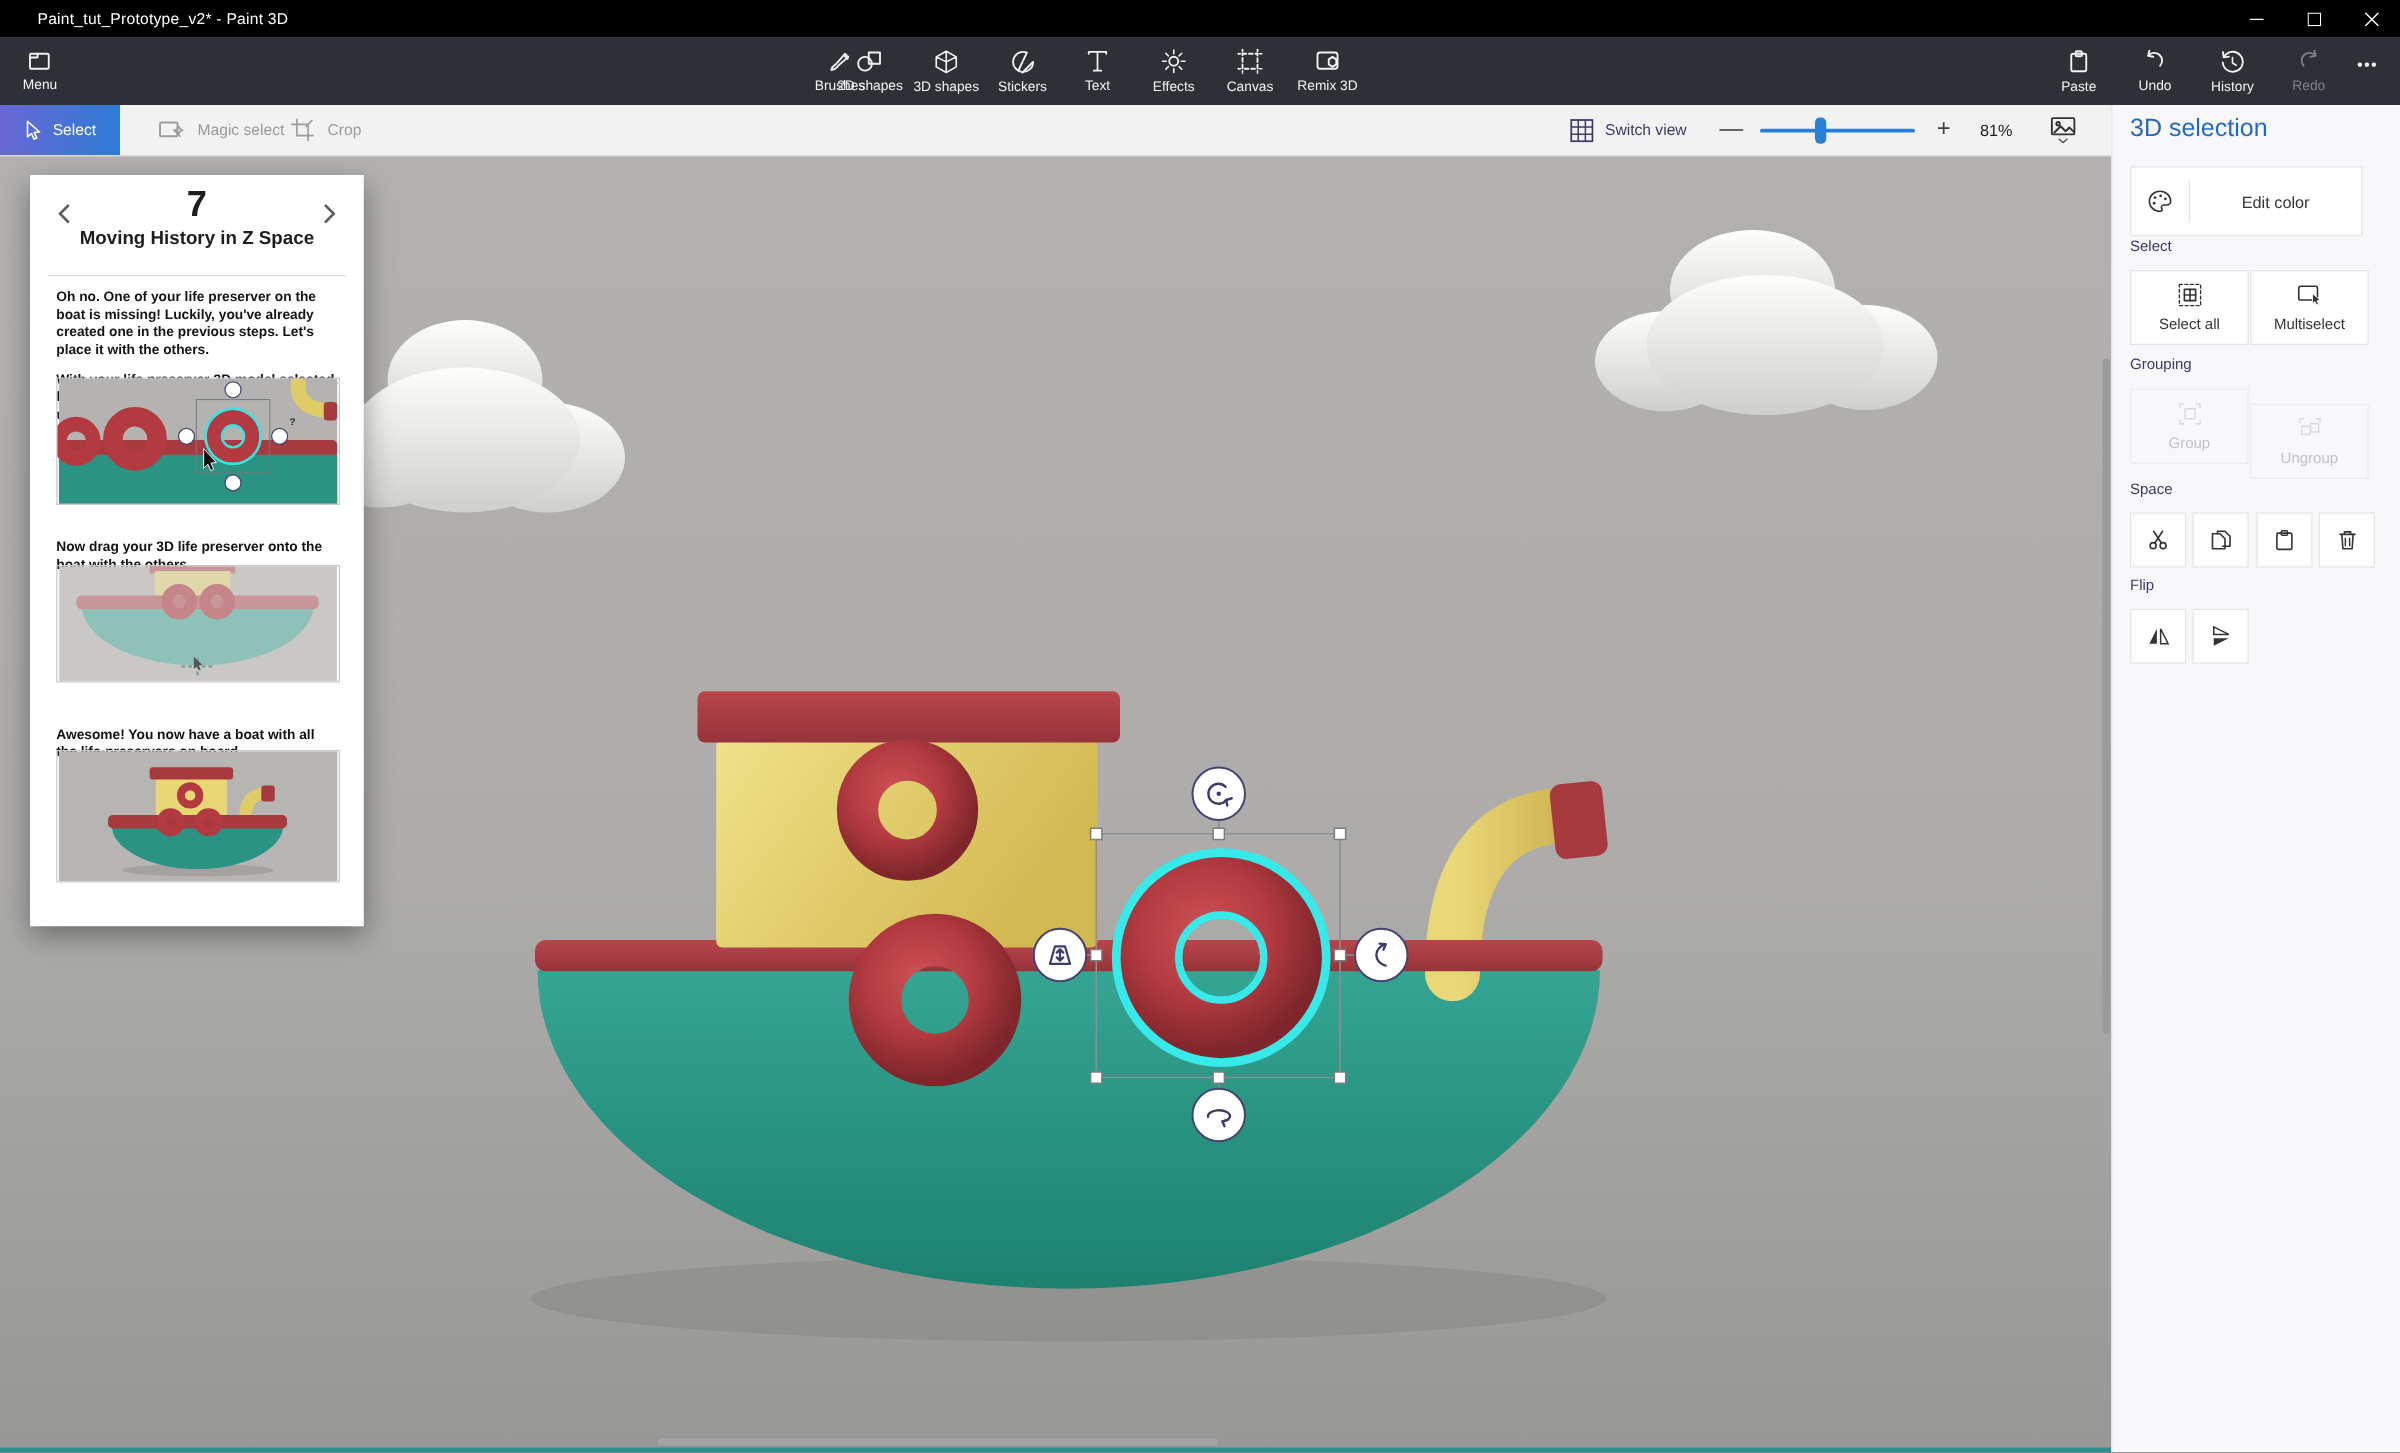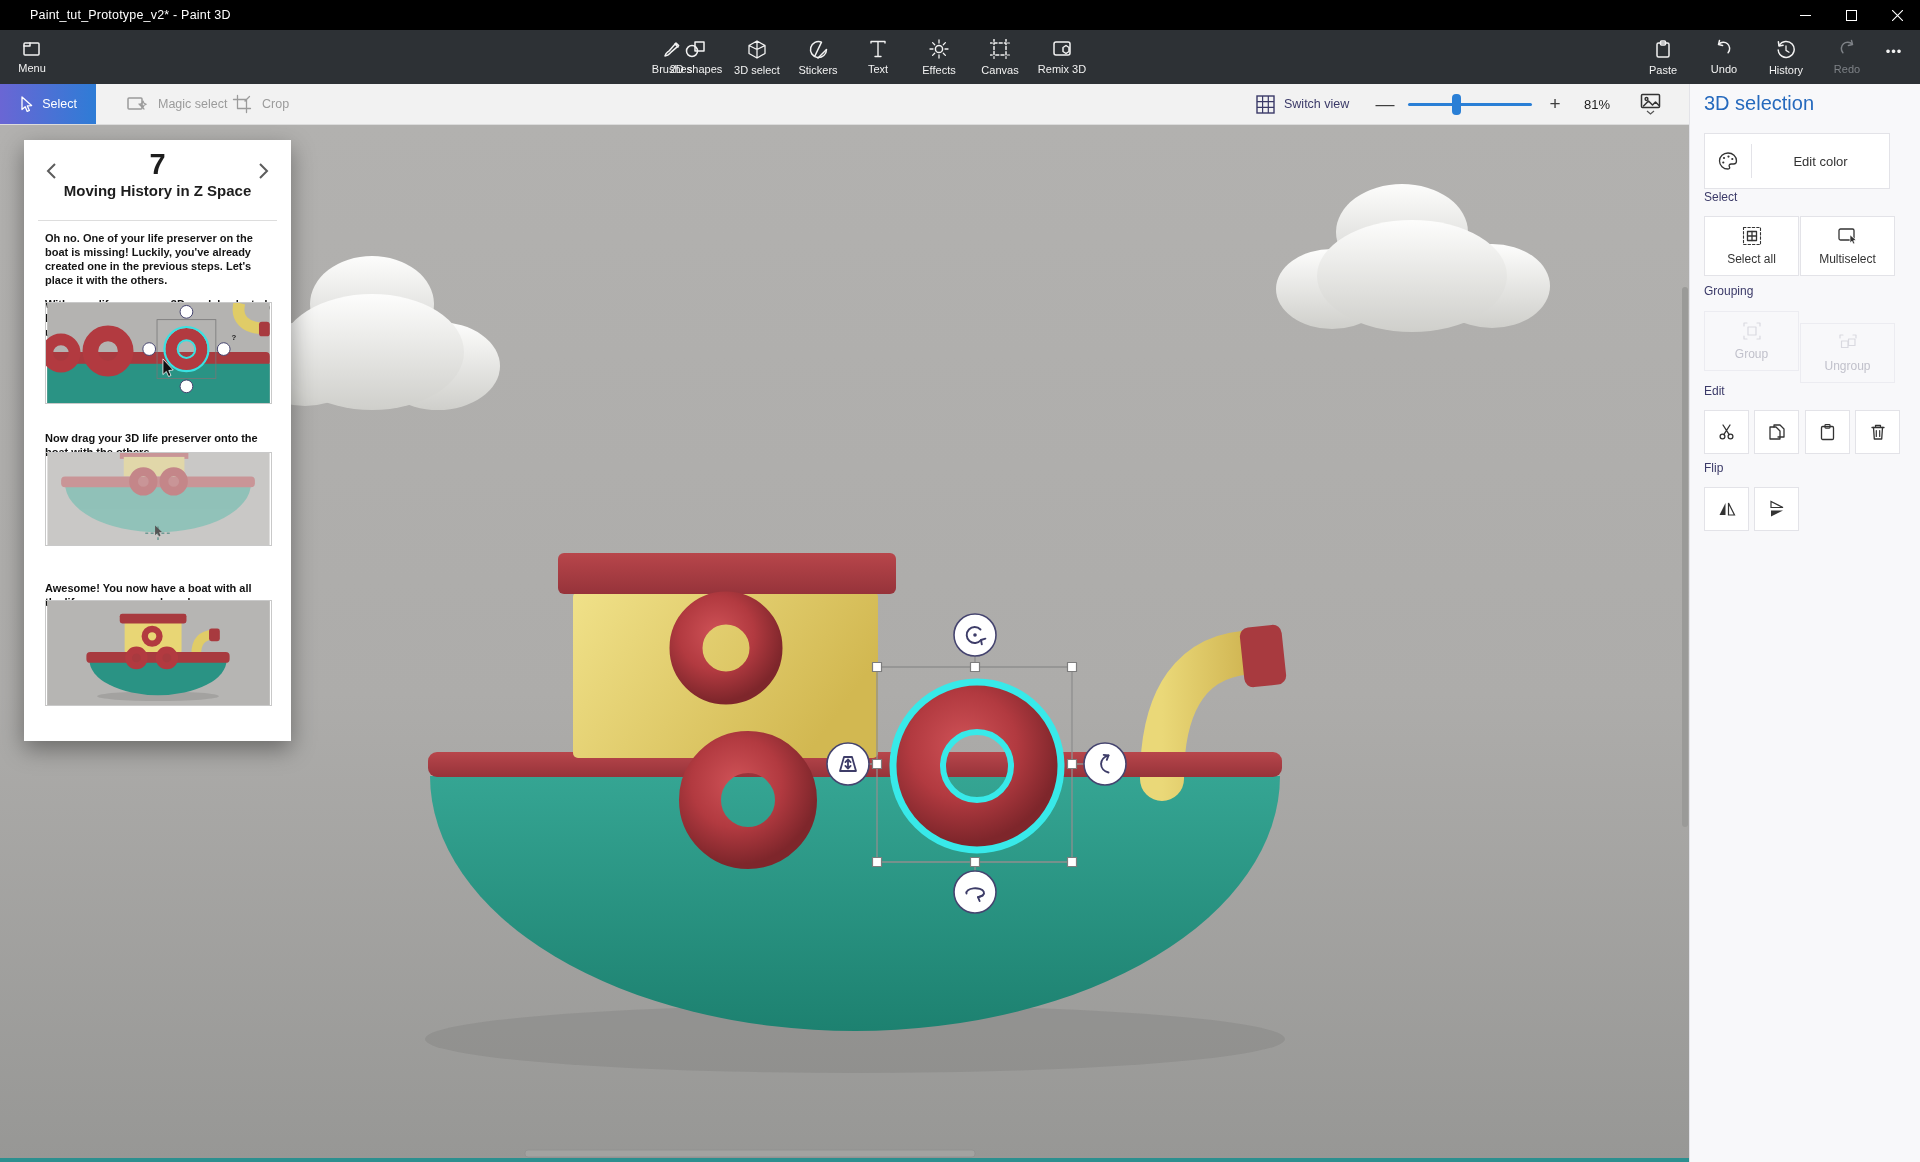--- a/index.html
+++ b/index.html
@@ -125,21 +125,21 @@
       <svg width="24" height="20" viewBox="0 0 24 20" class="icstroke">
         <circle cx="8" cy="12" r="5.5"></circle>
           <rect x="11" y="3" width="9" height="9"></rect>
       </svg>
       <span>2D shapes</span>
     </div>
     <div class="tool" style="left:726px">
       <svg width="22" height="21" viewBox="0 0 22 21" class="icstroke">
         <path d="M11 2 L19 6.5 V14.5 L11 19 L3 14.5 V6.5 Z M11 2 V10.5 M3 6.5 L11 10.5 L19 6.5 M11 10.5 V19" stroke-width="1.3"></path>
       </svg>
-      <span>3D select</span>
+      <span>3D shapes</span>
     </div>
     <div class="tool" style="left:787px">
       <svg width="21" height="21" viewBox="0 0 21 21" class="icstroke">
         <path d="M18.5 10.5 a8 8 0 1 1 -5-7.4 L7 16.8"></path>
           <path d="M10 19 l8-8"></path>
       </svg>
       <span>Stickers</span>
     </div>
     <div class="tool" style="left:847px">
       <svg width="20" height="20" viewBox="0 0 20 20" class="icstroke">
@@ -421,21 +421,21 @@
     </div>
     <div class="pbtn sq disabled" style="left:110px;top:239px">
       <svg width="20" height="20" viewBox="0 0 20 20" class="icstroke">
         <path d="M2 5 V2 H5 M15 2 H18 V5" stroke-width="1.2"></path>
         <rect x="3.5" y="8" width="6.5" height="6.5" stroke-width="1.2"></rect>
           <rect x="10.5" y="6" width="6.5" height="6.5" stroke-width="1.2"></rect>
       </svg>
       <span>Ungroup</span>
     </div>
 
-    <div class="plabel" style="top:300px">Edit</div>
+    <div class="plabel" style="top:300px">Space</div>
     <div class="pbtn sm" style="left:14px;top:326px">
       <svg width="17" height="18" viewBox="0 0 17 18" class="icstroke">
         <circle cx="4.5" cy="13.5" r="2.4" stroke-width="1.3"></circle>
           <circle cx="12.5" cy="13.5" r="2.4" stroke-width="1.3"></circle>
         <path d="M5.8 11.6 L12 2 M11.2 11.6 L5 2" stroke-width="1.3"></path>
       </svg>
     </div>
     <div class="pbtn sm" style="left:64px;top:326px">
       <svg width="18" height="18" viewBox="0 0 18 18" class="icstroke">
         <path d="M6 4 V2 H12 L16 6 V14 H10" stroke-width="1.3"></path>

